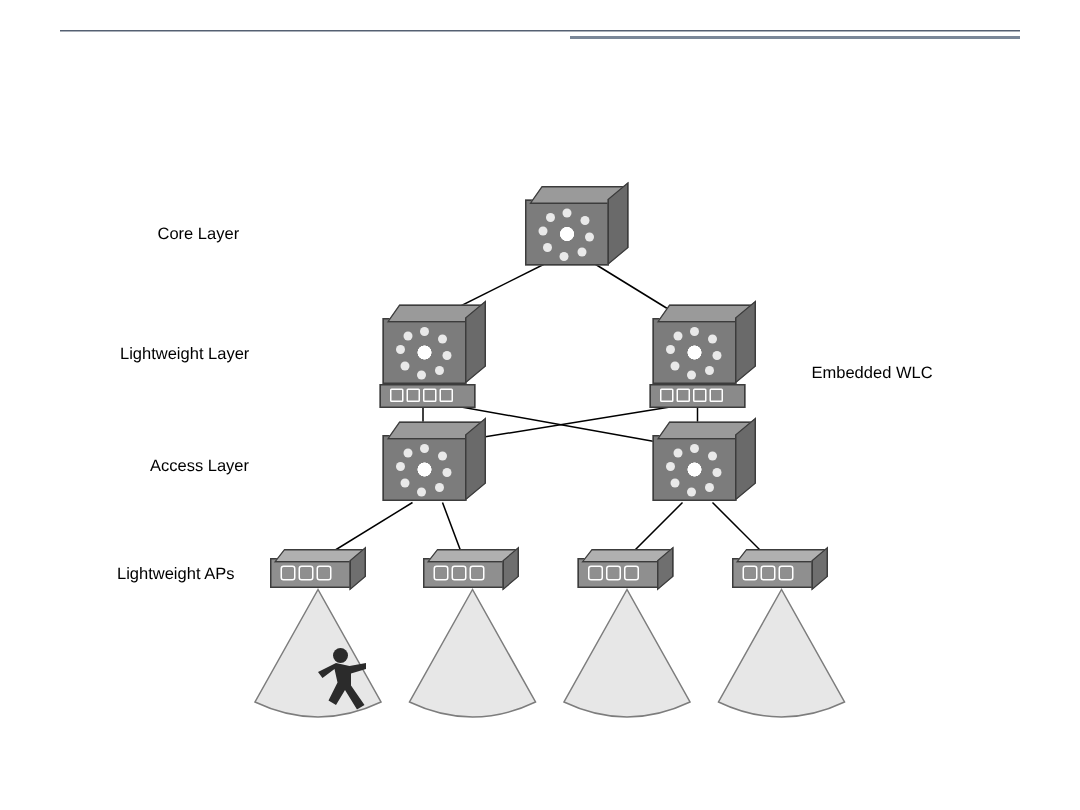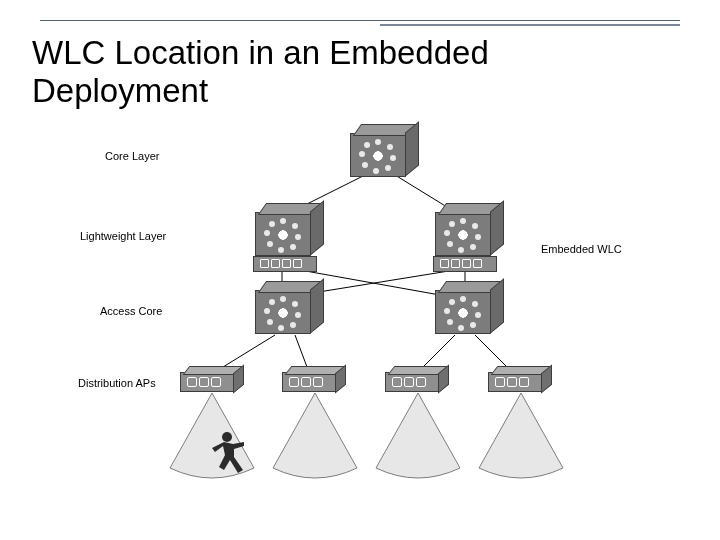--- a/index.html
+++ b/index.html
@@ -39,24 +39,20 @@
   
   svg.links{position:absolute;top:0;left:0;pointer-events:none}
 </style>
 </head>
 <body>
 
 <div class="slide">
   <div class="top-rule-outer"></div>
   <div class="top-rule-inner"></div>
 
-  <div class="title">
-    <span>WLC Location in an Embedded</span>
-    <span class="title2">Deployment</span>
-  </div>
 
   <div class="diagram">
 
     <svg class="links" width="600" height="390">
       <g stroke="#000" stroke-width="1" fill="none">
 
         <line x1="305" y1="45" x2="225" y2="85"></line>
         <line x1="335" y1="45" x2="400" y2="85"></line>
 
         <line x1="222" y1="140" x2="222" y2="165"></line>
@@ -66,22 +62,22 @@
 
         <line x1="215" y1="205" x2="150" y2="245"></line>
         <line x1="235" y1="205" x2="250" y2="245"></line>
         <line x1="395" y1="205" x2="355" y2="245"></line>
         <line x1="415" y1="205" x2="455" y2="245"></line>
       </g>
     </svg>
 
     <div class="lbl" style="top:20px;left:45px">Core Layer</div>
     <div class="lbl" style="top:100px;left:20px">Lightweight Layer</div>
-    <div class="lbl" style="top:175px;left:40px">Access Core</div>
-    <div class="lbl" style="top:247px;left:18px">Distribution APs</div>
+    <div class="lbl" style="top:175px;left:40px">Access Layer</div>
+    <div class="lbl" style="top:247px;left:18px">Lightweight APs</div>
     <div class="lbl" style="top:113px;left:481px">Embedded WLC</div>
 
     <div class="node" style="top:3px;left:290px">
       <div class="l3box">
         <div class="l3face">
             <i class="ldot d1"></i>
             <i class="ldot d2"></i>
             <i class="ldot d3"></i>
             <i class="ldot d4"></i>
             <i class="ldot d5"></i>

